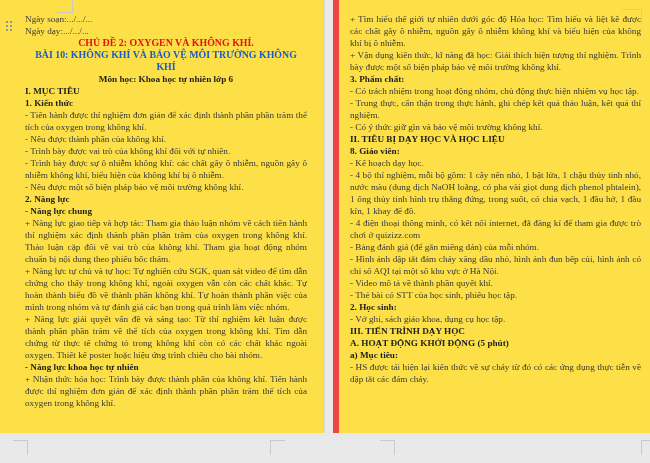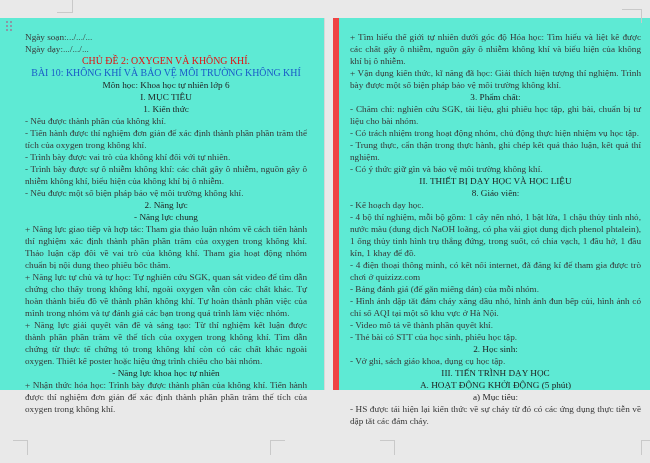--- a/index.html
+++ b/index.html
@@ -1,31 +1,31 @@
 <!DOCTYPE html>
 <html><head>
 <meta charset="utf-8">
 <style>
   html,body{margin:0;padding:0;}
   body{
     width:650px;height:463px;position:relative;overflow:hidden;
     background:#e9e9e9;
     font-family:"Liberation Serif", serif;
   }
-  .page{position:absolute;top:18px;height:372px;background:#5eead4;}
+  .page{position:absolute;top:0;height:433px;background:#fde047;}
   #page-left{left:0;width:324px;border-right:1px solid #d6d6d6;}
   #page-right{left:333px;width:317px;border-left:6px solid #ef4444;}
   .textarea{position:absolute;top:13px;font-size:9.2px;line-height:12px;color:#383838;}
   #page-left .textarea{left:25px;width:282px;}
   #page-right .textarea{left:11px;width:291px;}
-  p{margin:0;text-align:center;}
+  p{margin:0;}
   .just{text-align:justify;text-justify:inter-word;}
   .left{text-align:left;}
   .center{text-align:center;}
-  .bold{font-weight:normal;color:#1f1f1f;}
+  .bold{font-weight:bold;color:#1f1f1f;}
   .title{font-size:9.9px;}
   .red{color:#e31212;}
   .blue{color:#1b5bc8;}
   
   .drag-handle{
     position:absolute;left:5px;top:20px;width:9px;height:12px;
     background-image:radial-gradient(#8b98a5 1px, transparent 1.1px);
     background-size:4px 4px;background-position:0 0;
     cursor:grab;
   }
@@ -43,45 +43,44 @@
 
 <div class="page" id="page-left">
   <div class="textarea">
     <p class="left">Ngày soạn:.../.../...</p>
     <p class="left">Ngày dạy:.../.../...</p>
     <p class="center bold red title">CHỦ ĐỀ 2: OXYGEN VÀ KHÔNG KHÍ.</p>
     <p class="center bold blue title">BÀI 10: KHÔNG KHÍ VÀ BẢO VỆ MÔI TRƯỜNG KHÔNG KHÍ</p>
     <p class="center bold">Môn học: Khoa học tự nhiên lớp 6</p>
     <p class="bold">I. MỤC TIÊU</p>
     <p class="bold">1. Kiến thức</p>
+    <p class="just">- Tiến hành được thí nghiệm đơn giản để xác định thành phần phần trăm thể tích của oxygen trong không khí.</p>
     <p class="just">- Nêu được thành phần của không khí.</p>
-    <p class="just">- Tiến hành được thí nghiệm đơn giản để xác định thành phần phần trăm thể tích của oxygen trong không khí.</p>
     <p class="just">- Trình bày được vai trò của không khí đối với tự nhiên.</p>
     <p class="just">- Trình bày được sự ô nhiễm không khí: các chất gây ô nhiễm, nguồn gây ô nhiễm không khí, biểu hiện của không khí bị ô nhiễm.</p>
     <p class="just">- Nêu được một số biện pháp bảo vệ môi trường không khí.</p>
     <p class="bold">2. Năng lực</p>
     <p class="bold">- Năng lực chung</p>
     <p class="just">+ Năng lực giao tiếp và hợp tác: Tham gia thảo luận nhóm về cách tiến hành thí nghiệm xác định thành phần phần trăm của oxygen trong không khí. Thảo luận cặp đôi về vai trò của không khí. Tham gia hoạt động nhóm chuẩn bị nội dung theo phiếu bốc thăm.</p>
     <p class="just">+ Năng lực tự chủ và tự học: Tự nghiên cứu SGK, quan sát video để tìm dẫn chứng cho thấy trong không khí, ngoài oxygen vẫn còn các chất khác. Tự hoàn thành biểu đồ về thành phần không khí. Tự hoàn thành phần việc của mình trong nhóm và tự đánh giá các bạn trong quá trình làm việc nhóm.</p>
     <p class="just">+ Năng lực giải quyết vấn đề và sáng tạo: Từ thí nghiệm kết luận được thành phần phần trăm về thể tích của oxygen trong không khí. Tìm dẫn chứng từ thực tế chứng tỏ trong không khí còn có các chất khác ngoài oxygen. Thiết kế poster hoặc hiệu ứng trình chiếu cho bài nhóm.</p>
     <p class="bold">- Năng lực khoa học tự nhiên</p>
     <p class="just">+ Nhận thức hóa học: Trình bày được thành phần của không khí. Tiến hành được thí nghiệm đơn giản để xác định thành phần phần trăm thể tích của oxygen trong không khí.</p>
   </div>
 </div>
 
 <div class="page" id="page-right">
   <div class="textarea">
     <p class="just">+ Tìm hiểu thế giới tự nhiên dưới góc độ Hóa học: Tìm hiểu và liệt kê được các chất gây ô nhiễm, nguồn gây ô nhiễm không khí và biểu hiện của không khí bị ô nhiễm.</p>
     <p class="just">+ Vận dụng kiến thức, kĩ năng đã học: Giải thích hiện tượng thí nghiệm. Trình bày được một số biện pháp bảo vệ môi trường không khí.</p>
     <p class="bold">3. Phẩm chất:</p>
-    <p class="just">- Chăm chỉ: nghiên cứu SGK, tài liệu, ghi phiếu học tập, ghi bài, chuẩn bị tư liệu cho bài nhóm.</p>
     <p class="just">- Có trách nhiệm trong hoạt động nhóm, chủ động thực hiện nhiệm vụ học tập.</p>
     <p class="just">- Trung thực, cẩn thận trong thực hành, ghi chép kết quả thảo luận, kết quả thí nghiệm.</p>
     <p class="just">- Có ý thức giữ gìn và bảo vệ môi trường không khí.</p>
-    <p class="bold">II. THIẾT BỊ DẠY HỌC VÀ HỌC LIỆU</p>
+    <p class="bold">II. TIÊU BỊ DẠY HỌC VÀ HỌC LIỆU</p>
     <p class="bold">8. Giáo viên:</p>
     <p class="just">- Kế hoạch dạy học.</p>
     <p class="just">- 4 bộ thí nghiệm, mỗi bộ gồm: 1 cây nến nhỏ, 1 bật lửa, 1 chậu thủy tinh nhỏ, nước màu (dung dịch NaOH loãng, có pha vài giọt dung dịch phenol phtalein), 1 ống thủy tinh hình trụ thẳng đứng, trong suốt, có chia vạch, 1 đầu hở, 1 đầu kín, 1 khay để đồ.</p>
     <p class="just">- 4 điện thoại thông minh, có kết nối internet, đã đăng kí để tham gia được trò chơi ở quizizz.com</p>
     <p class="just">- Bảng đánh giá (để gắn miếng dán) của mỗi nhóm.</p>
     <p class="just">- Hình ảnh dập tắt đám cháy xăng dầu nhỏ, hình ảnh đun bếp củi, hình ảnh có chỉ số AQI tại một số khu vực ở Hà Nội.</p>
     <p class="just">- Video mô tả về thành phần quyết khí.</p>
     <p class="just">- Thẻ bài có STT của học sinh, phiếu học tập.</p>
     <p class="bold">2. Học sinh:</p>
     <p class="just">- Vở ghi, sách giáo khoa, dụng cụ học tập.</p>

